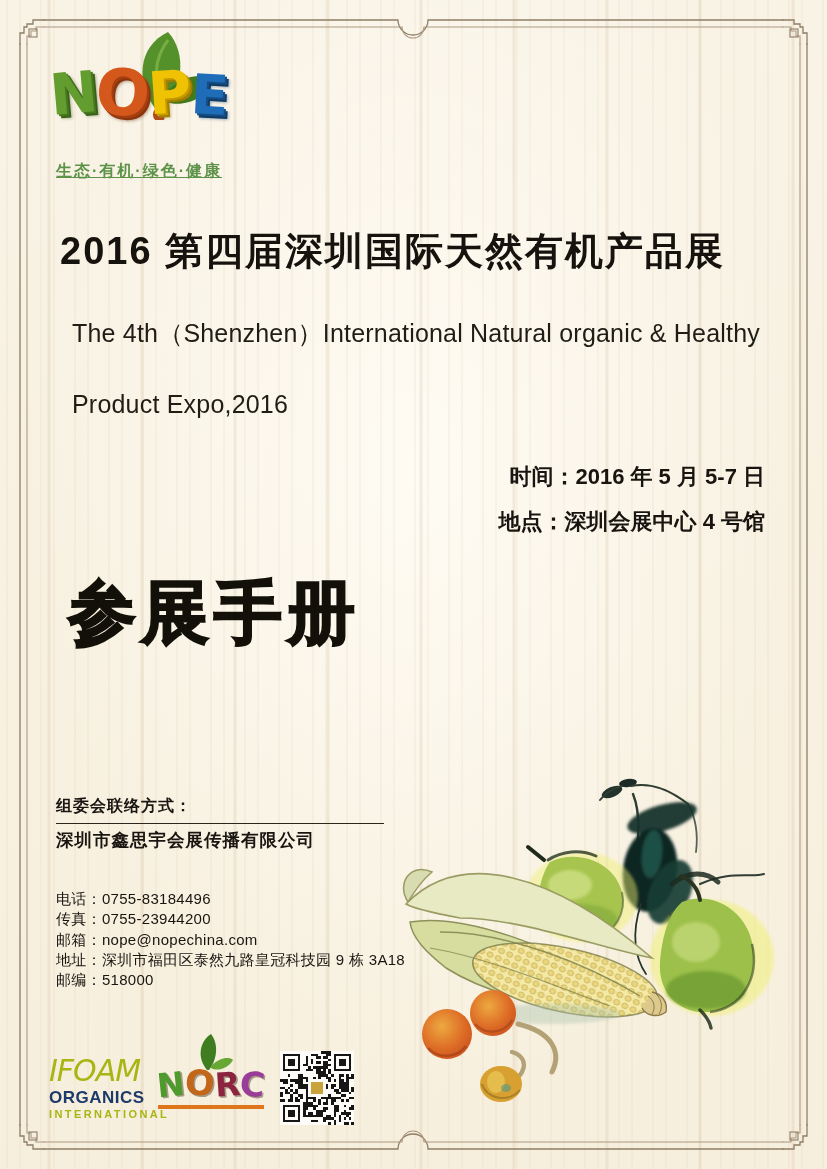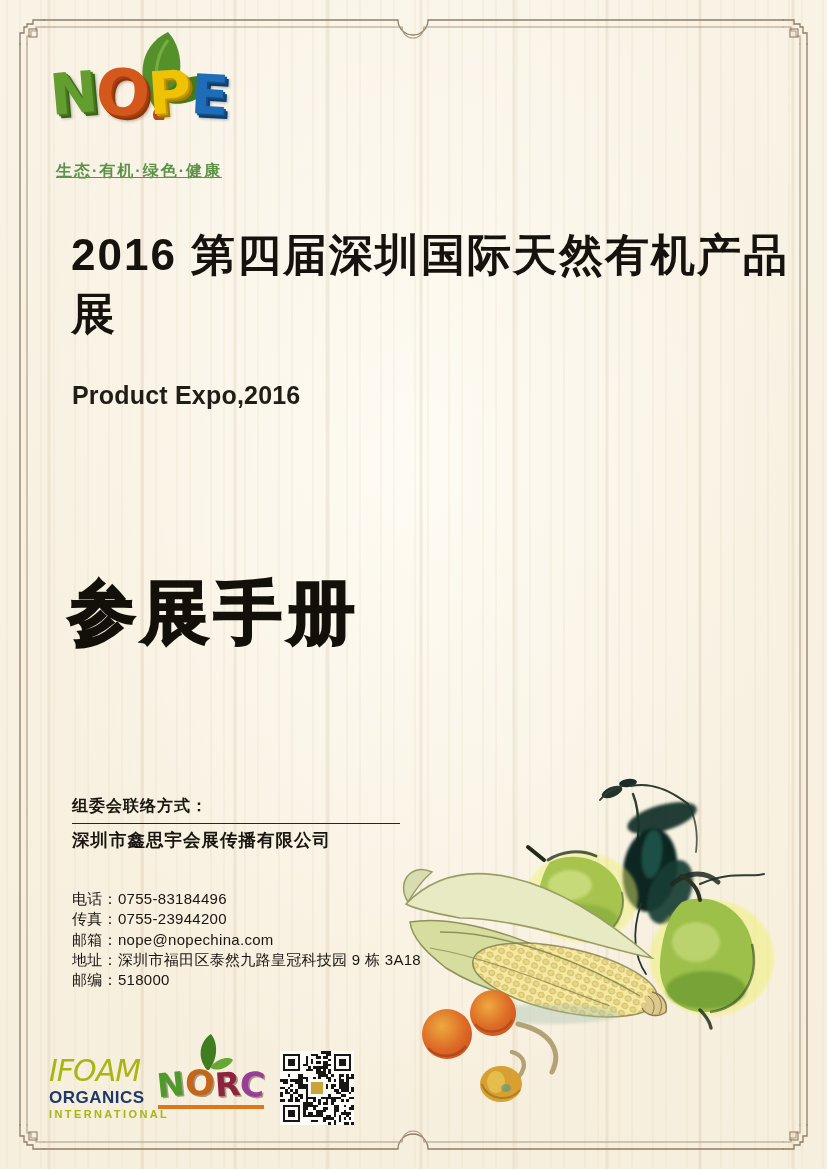--- a/index.html
+++ b/index.html
@@ -27,37 +27,37 @@
   .np{display:inline-block;position:relative;}
   .np0{font-size:57px;transform:rotate(-5deg);text-shadow:2px 2px 0 #47781f,4px 4px 0 #3a6318,5px 5px 3px rgba(60,70,30,.35);}
   .np1{font-size:64px;margin:0 -2px;transform:rotate(4deg) translateY(3px);text-shadow:2px 2px 0 #a53f10,4px 4px 0 #8c340b,5px 5px 3px rgba(90,40,10,.35);}
   .np2{font-size:59px;transform:rotate(-4deg);text-shadow:2px 2px 0 #c49a00,4px 4px 0 #a37f00,5px 5px 3px rgba(120,95,0,.35);}
   .np3{font-size:55px;transform:rotate(3deg) translateY(1px);text-shadow:2px 2px 0 #154e86,4px 4px 0 #0f3c68,5px 5px 3px rgba(10,50,90,.35);}
   .nope-leaf{position:absolute;left:64px;top:-34px;}
 
   .tagline{left:56px;top:161px;font-size:16px;font-weight:700;letter-spacing:2px;}
 
   
-  .title-cn{left:71px;top:226px;font-size:44px;font-weight:800;color:#16120d;letter-spacing:2px;margin:0;}
+  .title-cn{left:60px;top:226px;font-size:38px;font-weight:800;color:#16120d;letter-spacing:2px;margin:0;}
   .title-en{font-size:25px;font-weight:500;color:#201c16;letter-spacing:.2px;}
   .en1{left:72px;top:317px;}
-  .en2{left:72px;top:381px;font-weight:bold;}
+  .en2{left:72px;top:390px;}
 
   
   .meta{right:62px;top:454px;text-align:right;font-size:22px;font-weight:700;color:#18140f;line-height:45px;}
 
   
   .manual{left:68px;top:578px;display:flex;align-items:flex-end;color:#121008;}
   .manual-title{font-size:68px;font-weight:900;letter-spacing:5px;line-height:1;
     -webkit-text-stroke:2px #121008;}
   .manual-sub{font-size:29px;font-weight:900;margin-left:14px;margin-bottom:9px;
     -webkit-text-stroke:1px #121008;}
 
   
-  .contact{left:72px;top:796px;width:440px;color:#191510;}
+  .contact{left:56px;top:796px;width:440px;color:#191510;}
   .c-head{font-size:16px;font-weight:800;letter-spacing:1px;}
   .c-line{width:328px;border-top:1.4px solid #2c251c;margin:6px 0 4px 0;}
   .c-company{font-size:17.5px;font-weight:800;letter-spacing:1px;}
   .c-rows{margin-top:37px;font-size:15px;font-weight:500;line-height:20.3px;letter-spacing:.3px;}
 
   
   .ifoam{left:49px;top:1056px;line-height:1;}
   .if1{font-size:30px;font-weight:400;font-style:italic;letter-spacing:-1px;
     font-family:"DejaVu Sans","Liberation Sans",sans-serif;}
   .if2{font-size:17px;font-weight:800;letter-spacing:.5px;margin-top:3px;}
@@ -120,22 +120,27 @@
       <span class="np np0" style="color: rgb(99, 157, 47);">N</span>
       <span class="np np1" style="color: rgb(212, 88, 28);">O</span>
       <span class="np np2" style="color: rgb(239, 195, 3);">P</span>
       <span class="np np3" style="color: rgb(31, 109, 184);">E</span>
     </div>
   </div>
 
   <div class="abs tagline" style="color: rgb(93, 147, 73); text-decoration: underline;">生态·有机·绿色·健康</div>
 
   <h1 class="abs title-cn">2016 第四届深圳国际天然有机产品展</h1>
+  <div class="abs title-en en1">The 4th（Shenzhen）International Natural organic &amp; Healthy</div>
   <div class="abs title-en en2">Product Expo,2016</div>
 
+  <div class="abs meta">
+    <div>时间：2016 年 5 月 5-7 日</div>
+    <div>地点：深圳会展中心 4 号馆</div>
+  </div>
 
   <div class="abs manual">
     <span class="manual-title">参展手册</span>
   </div>
 
   <div class="abs contact">
     <div class="c-head">组委会联络方式：</div>
     <div class="c-line"></div>
     <div class="c-company">深圳市鑫思宇会展传播有限公司</div>
     <div class="c-rows">

